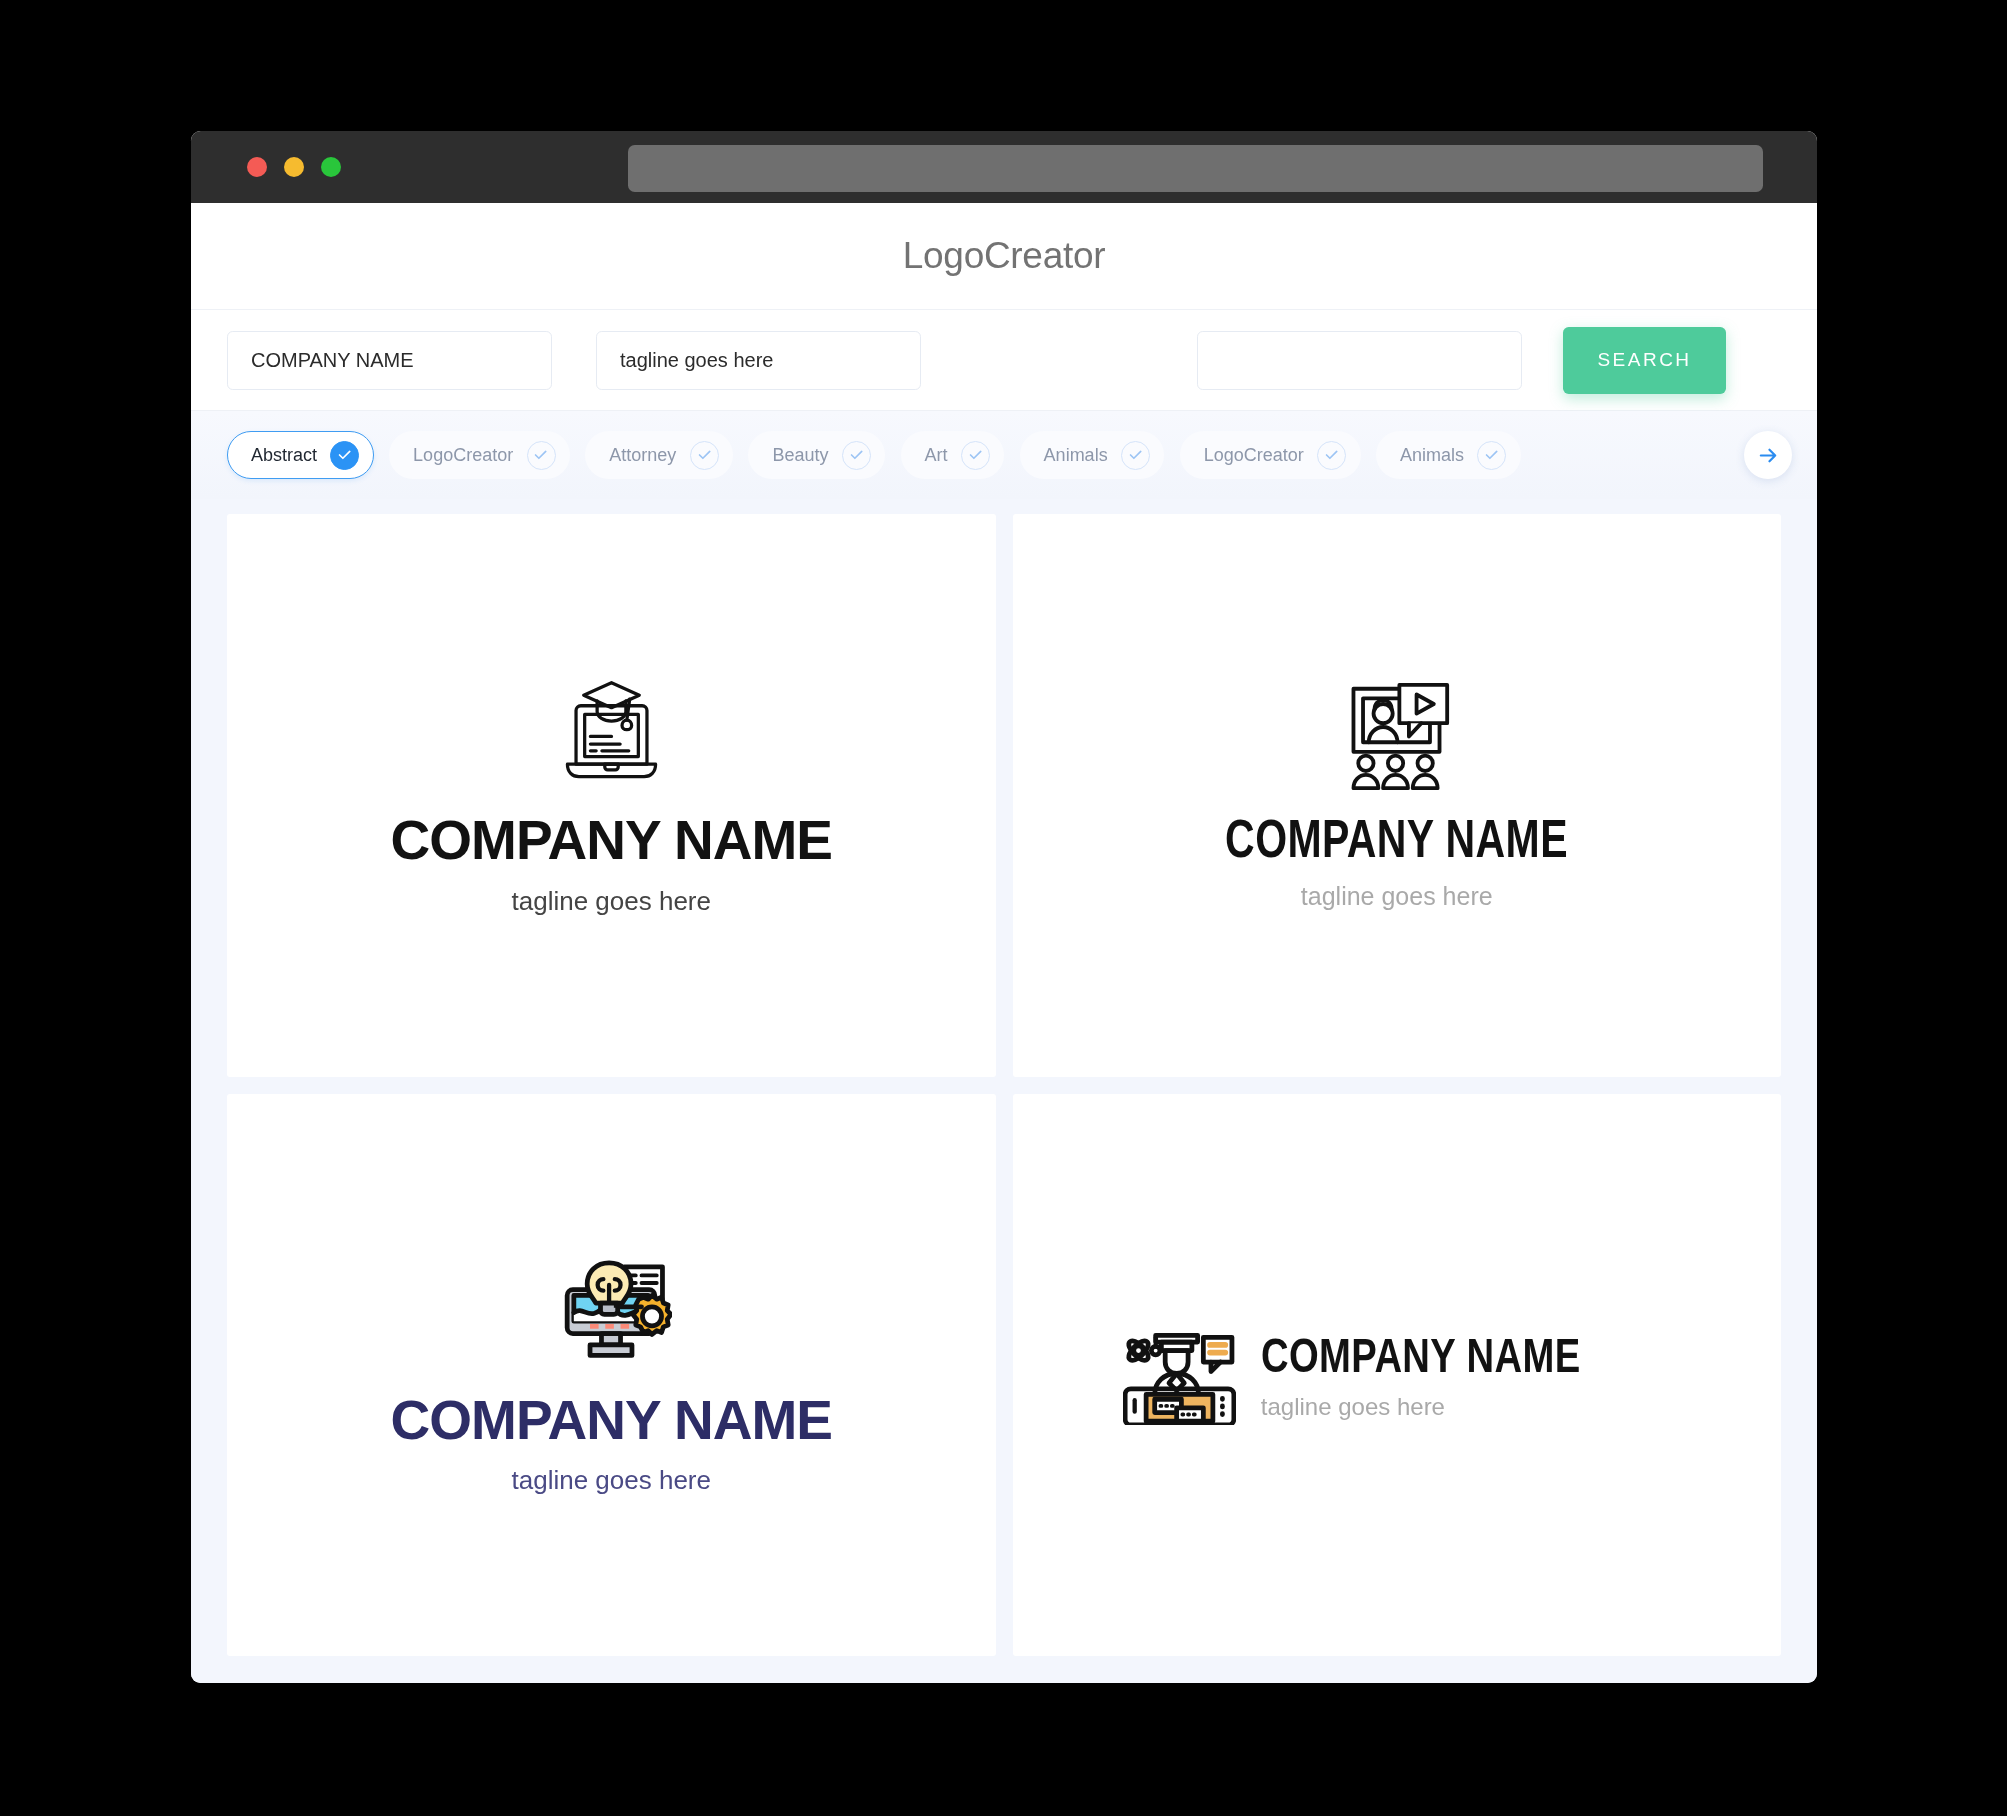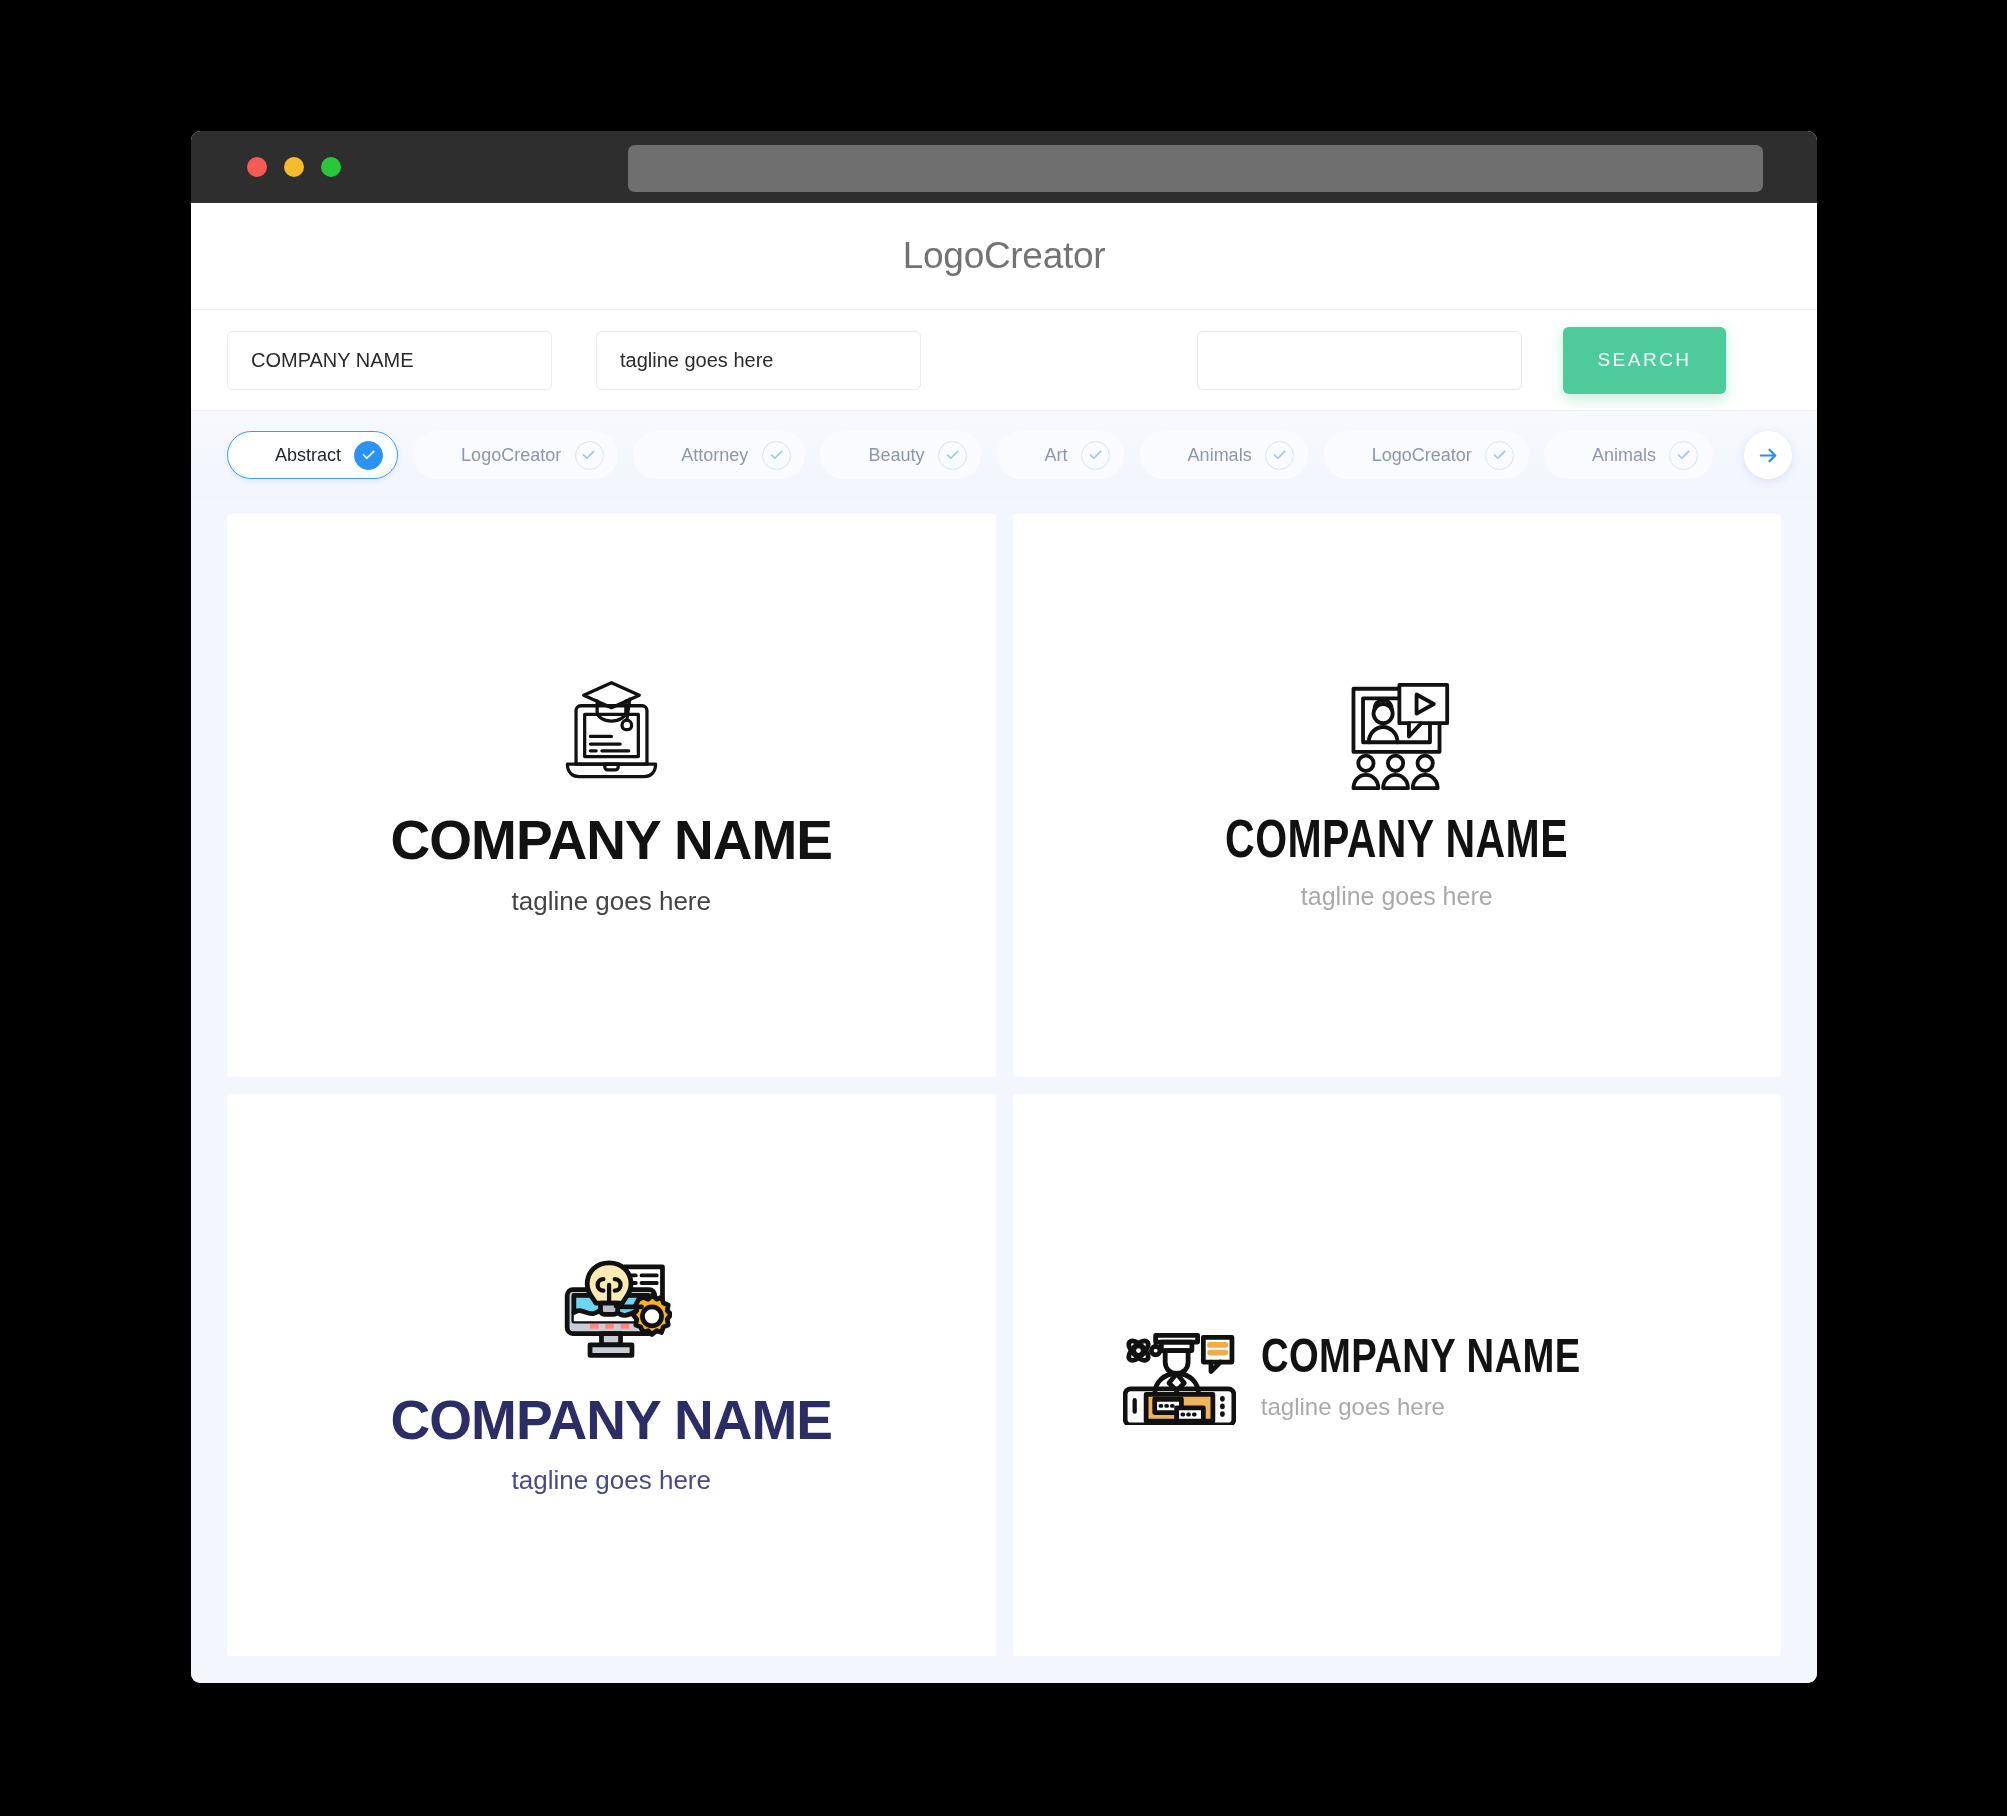--- a/index.html
+++ b/index.html
@@ -134,21 +134,20 @@
     padding: 0 13.4px 0 23px;
     margin-right: 15.3px;
     flex: 0 0 auto;
     cursor: pointer;
     border: 1.4px solid transparent;
   }
   .chip .label {
     font-size: 18px;
     color: #8d97aa;
     white-space: nowrap;
-    margin-left: 24px;
   }
   .chip .check {
     width: 29px; height: 29px;
     border-radius: 50%;
     border: 1.5px solid #d5e4fa;
     display: flex; align-items: center; justify-content: center;
     flex: 0 0 auto;
   }
   .chip .check svg { width: 15.3px; height: 15.3px; }
   .chip .check svg path { stroke: #9cc4f4; }

